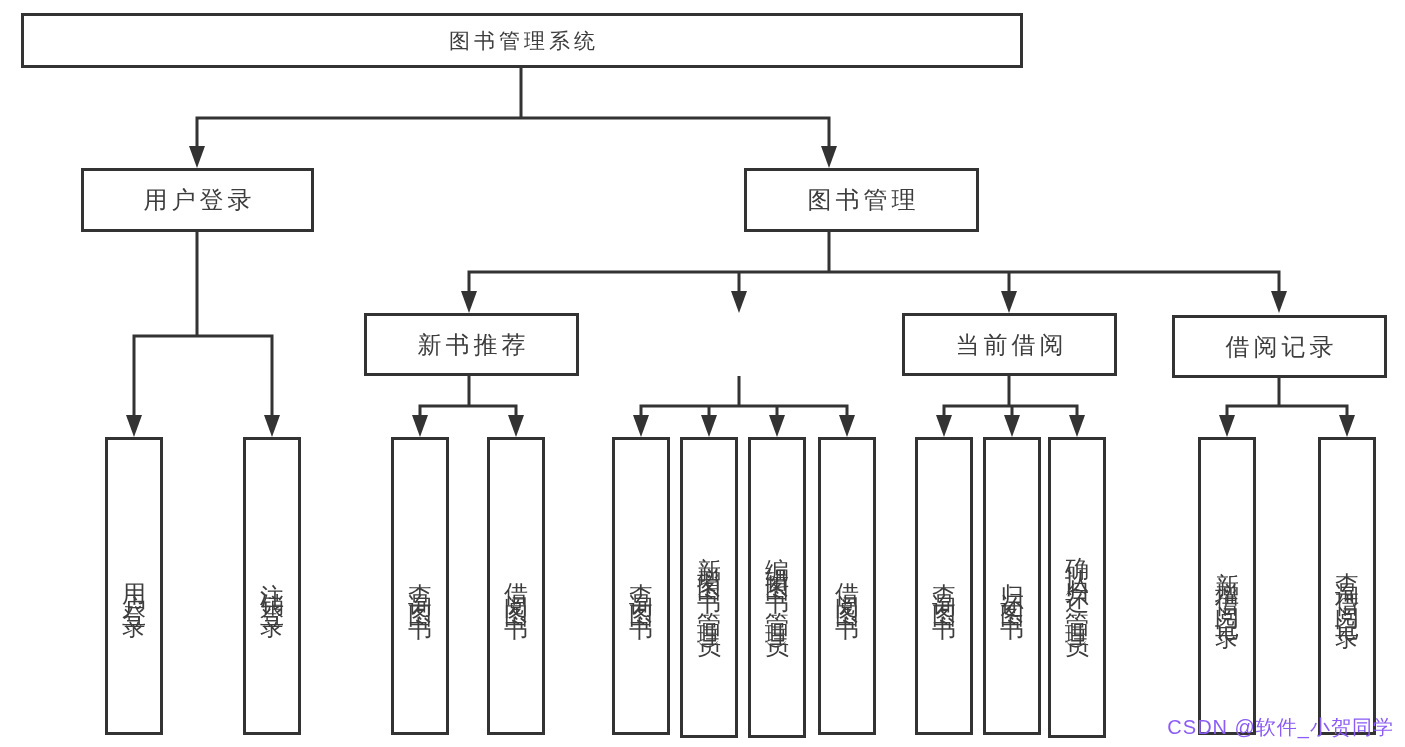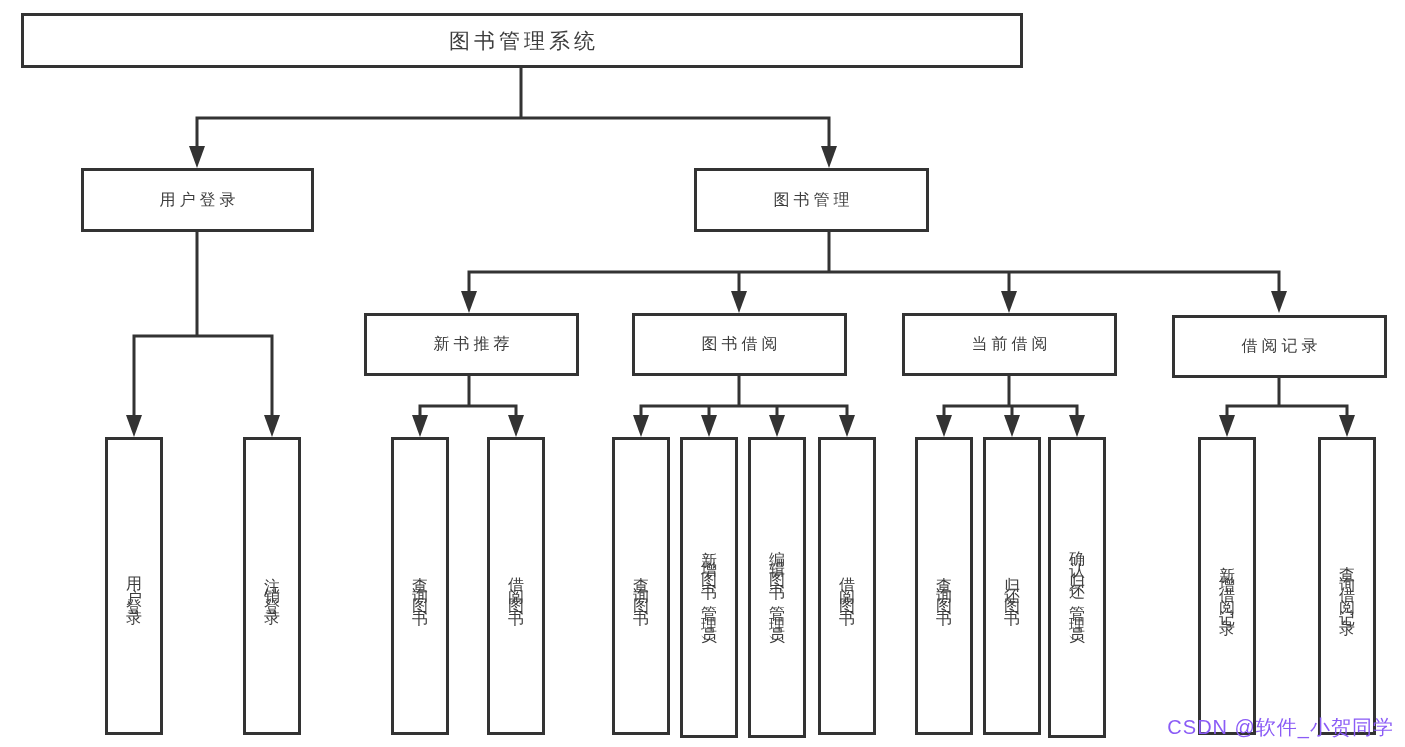--- a/index.html
+++ b/index.html
@@ -5,21 +5,21 @@
   html,body{margin:0;padding:0;background:#ffffff;}
   body{font-family:"Liberation Sans","DejaVu Sans",sans-serif;}
   #stage{
     position:relative;width:1405px;height:747px;background:#ffffff;overflow:hidden;
   }
   #wires{position:absolute;left:0;top:0;z-index:1;}
   .box{
     position:absolute;box-sizing:border-box;background:#ffffff;
     border:3px solid #333333;color:#3d3d3d;
     display:flex;align-items:center;justify-content:center;
-    z-index:2;font-size:16px;letter-spacing:4px;text-indent:4px;
+    z-index:2;font-size:24px;letter-spacing:4px;text-indent:4px;
     white-space:nowrap;
   }
   .root{font-size:21px;}
   .leaf{
     writing-mode:vertical-rl;text-orientation:mixed;
     letter-spacing:11px;text-indent:0;white-space:normal;
     line-height:1;
   }
   .watermark{
     position:absolute;z-index:5;color:#8b5cf6;font-size:20px;
@@ -70,24 +70,23 @@
       <polygon points="1004,415 1020,415 1012,437"></polygon>
       <polygon points="1069,415 1085,415 1077,437"></polygon>
       <polygon points="1219,415 1235,415 1227,437"></polygon>
       <polygon points="1339,415 1355,415 1347,437"></polygon>
     </g>
   </svg>
 
   <div class="box root" style="left:21px;top:13px;width:1002px;height:55px;">图书管理系统</div>
 
   <div class="box" style="left:81px;top:168px;width:233px;height:64px;">用户登录</div>
-  <div class="box" style="left:694px;top:168px;width:235px;height:64px;">图书管理</div>
+  <div class="box" style="left:744px;top:168px;width:235px;height:64px;">图书管理</div>
 
   <div class="box" style="left:364px;top:313px;width:215px;height:63px;">新书推荐</div>
-  <div class="box" style="left:632px;top:313px;width:215px;height:63px;">图书借阅</div>
   <div class="box" style="left:902px;top:313px;width:215px;height:63px;">当前借阅</div>
   <div class="box" style="left:1172px;top:315px;width:215px;height:63px;">借阅记录</div>
 
   <div class="box leaf" style="left:105px;top:437px;width:58px;height:298px;">用户登录</div>
   <div class="box leaf" style="left:243px;top:437px;width:58px;height:298px;">注销登录</div>
 
   <div class="box leaf" style="left:391px;top:437px;width:58px;height:298px;">查询图书</div>
   <div class="box leaf" style="left:487px;top:437px;width:58px;height:298px;">借阅图书</div>
 
   <div class="box leaf" style="left:612px;top:437px;width:58px;height:298px;">查询图书</div>

